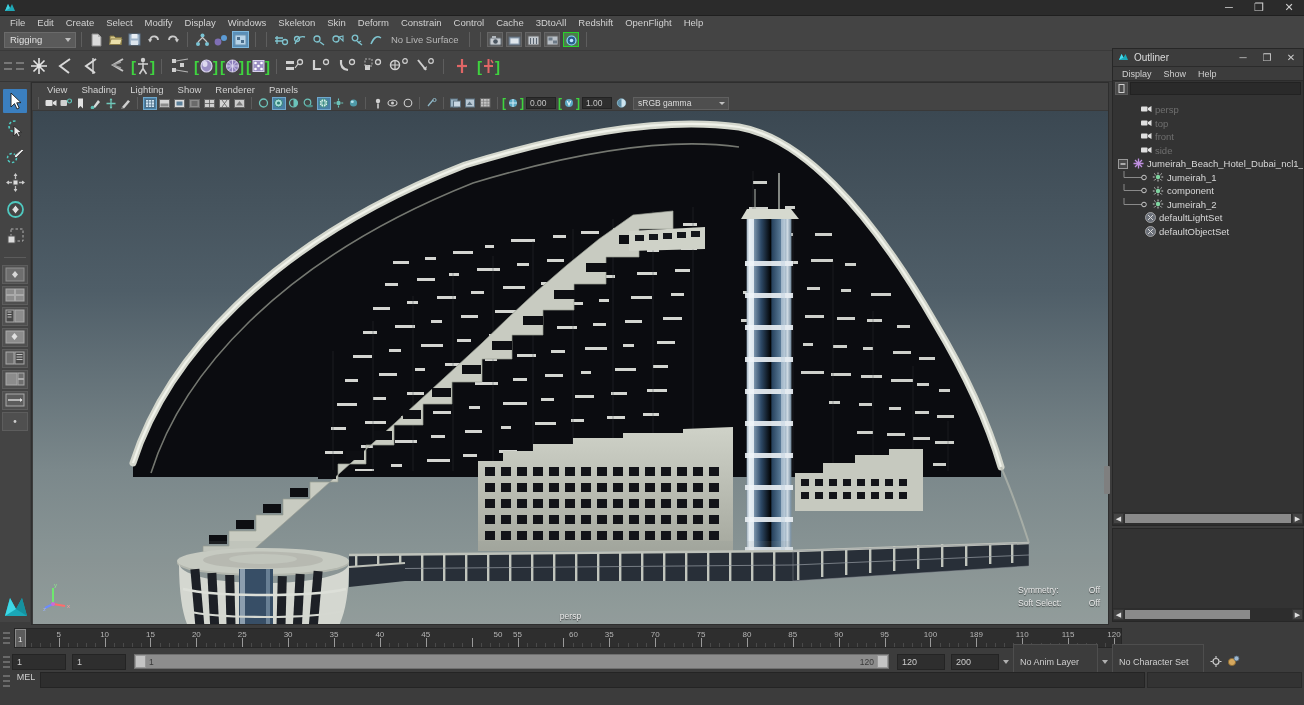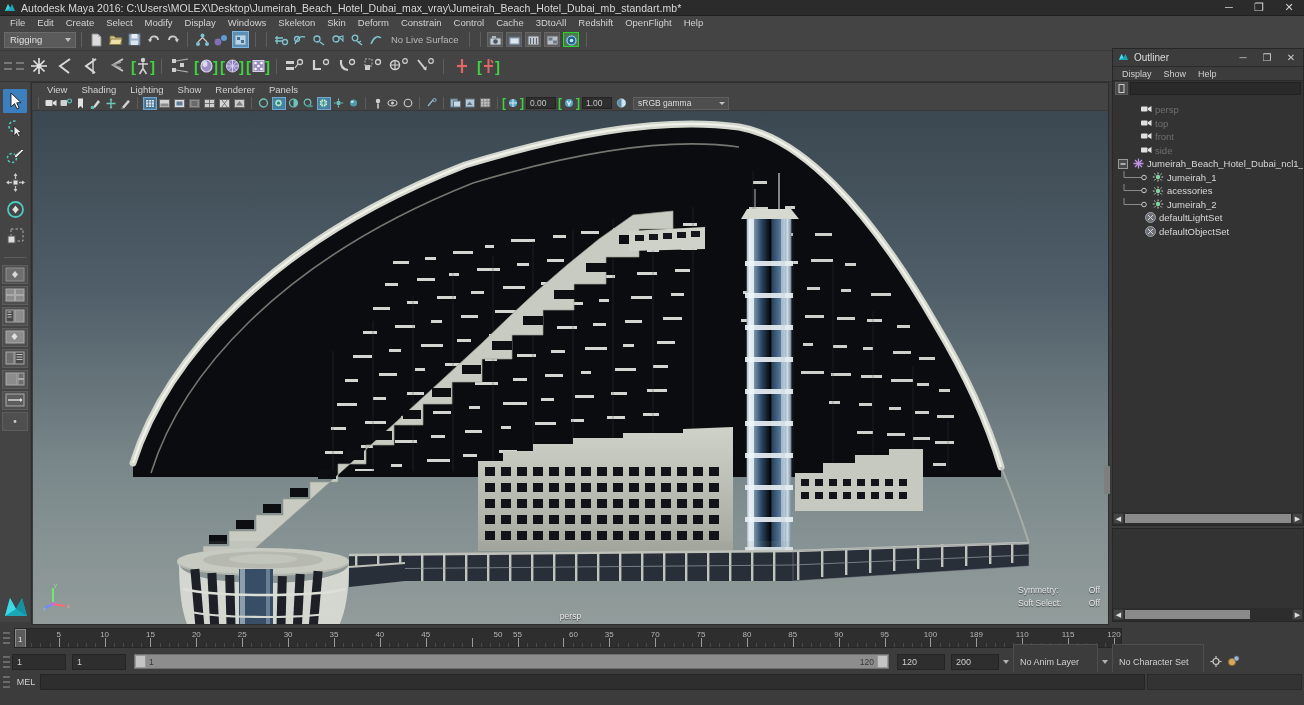--- a/index.html
+++ b/index.html
@@ -244,21 +244,21 @@
   .rb-lab-r { font-size:8.5px;color:#3a3a3a;margin-right:3px;margin-left:auto; }
   .ddown {
     height:16px;background:#3c3c3c;border:1px solid #4e4e4e;font-size:9px;color:#cfcfcf;
     display:flex;align-items:center;padding:17px 6px;
   }
   .ddarrow { width:0;height:0;border-left:3.5px solid transparent;border-right:3.5px solid transparent;border-top:4px solid #b0b0b0;margin:0 4px; }
 
   
   .cmdrow {
     position:absolute;left:0;top:672px;width:1304px;height:20px;background:#3c3c3c;
-    display:flex;align-items:center;
+    display:flex;
   }
   .cmd-grip { width:12px;height:18px;display:flex;flex-direction:column;justify-content:center;align-items:center;gap:3px; }
   .cmd-grip i { width:7px;height:2px;background:#6a6a6a;display:block; }
   .mel-lbl { font-size:9px;color:#cfcfcf;width:28px;text-align:center; }
   .cmd-in { flex:1;height:16px;background:#2e2e2e;border:1px solid #242424;margin-right:2px; }
   .cmd-out { width:155px;height:16px;background:#333;border:1px solid #2a2a2a;margin-right:2px; }
 
   
   .helprow {
     position:absolute;left:0;top:692px;width:1304px;height:13px;background:#3c3c3c;
@@ -278,21 +278,20 @@
 
 <div id="app">
 
   <div class="titlebar">
     <span class="tb-icon">
       <svg width="12" height="11" viewBox="0 0 12 11">
         <path d="M1 9 L4 2 L6 6 L8 2 L11 9 Z" fill="#1fa7b5"></path>
         <path d="M1 9 L4 2 L6 6 Z" fill="#3fd0de"></path>
       </svg>
     </span>
-    <span class="tb-title">Autodesk Maya 2016: C:\Users\MOLEX\Desktop\Jumeirah_Beach_Hotel_Dubai_max_vray\Jumeirah_Beach_Hotel_Dubai_mb_standart.mb*</span>
     <div class="tb-btns">
       <div class="tb-btn">─</div>
       <div class="tb-btn">❐</div>
       <div class="tb-btn close">✕</div>
     </div>
   </div>
 
   <div class="menubar">
     <div class="menu-item">File</div>
     <div class="menu-item">Edit</div>
@@ -1540,21 +1539,21 @@
               <path d="M1 0 v6.5 h18" stroke="#8a8a8a" stroke-width="1" fill="none"></path>
               <circle cx="21" cy="6.5" r="2.3" fill="none" stroke="#c8c8c8" stroke-width="1"></circle>
             </svg>
         </span>
         <span style="margin-left:3px;display:inline-flex;">
           <svg width="12" height="10">
               <circle cx="6" cy="5" r="2.2" fill="#7fd4a0"></circle>
               <path d="M6 0.5 v1.8 M6 7.7 v1.8 M0.8 5 h1.8 M9.4 5 h1.8 M2.2 1.5 L3.6 2.9 M8.4 7.1 L9.8 8.5 M9.8 1.5 L8.4 2.9 M3.6 7.1 L2.2 8.5" stroke="#cfcfcf" stroke-width="1"></path>
             </svg>
         </span>
-        <span class="lbl nrm">acessories</span>
+        <span class="lbl nrm">component</span>
       </div>
 
       <div class="ol-row" style="padding-left:10px;">
         <span style="display:inline-flex;">
           <svg width="26" height="13">
               <path d="M1 0 v6.5 h18" stroke="#8a8a8a" stroke-width="1" fill="none"></path>
               <circle cx="21" cy="6.5" r="2.3" fill="none" stroke="#c8c8c8" stroke-width="1"></circle>
             </svg>
         </span>
         <span style="margin-left:3px;display:inline-flex;">

